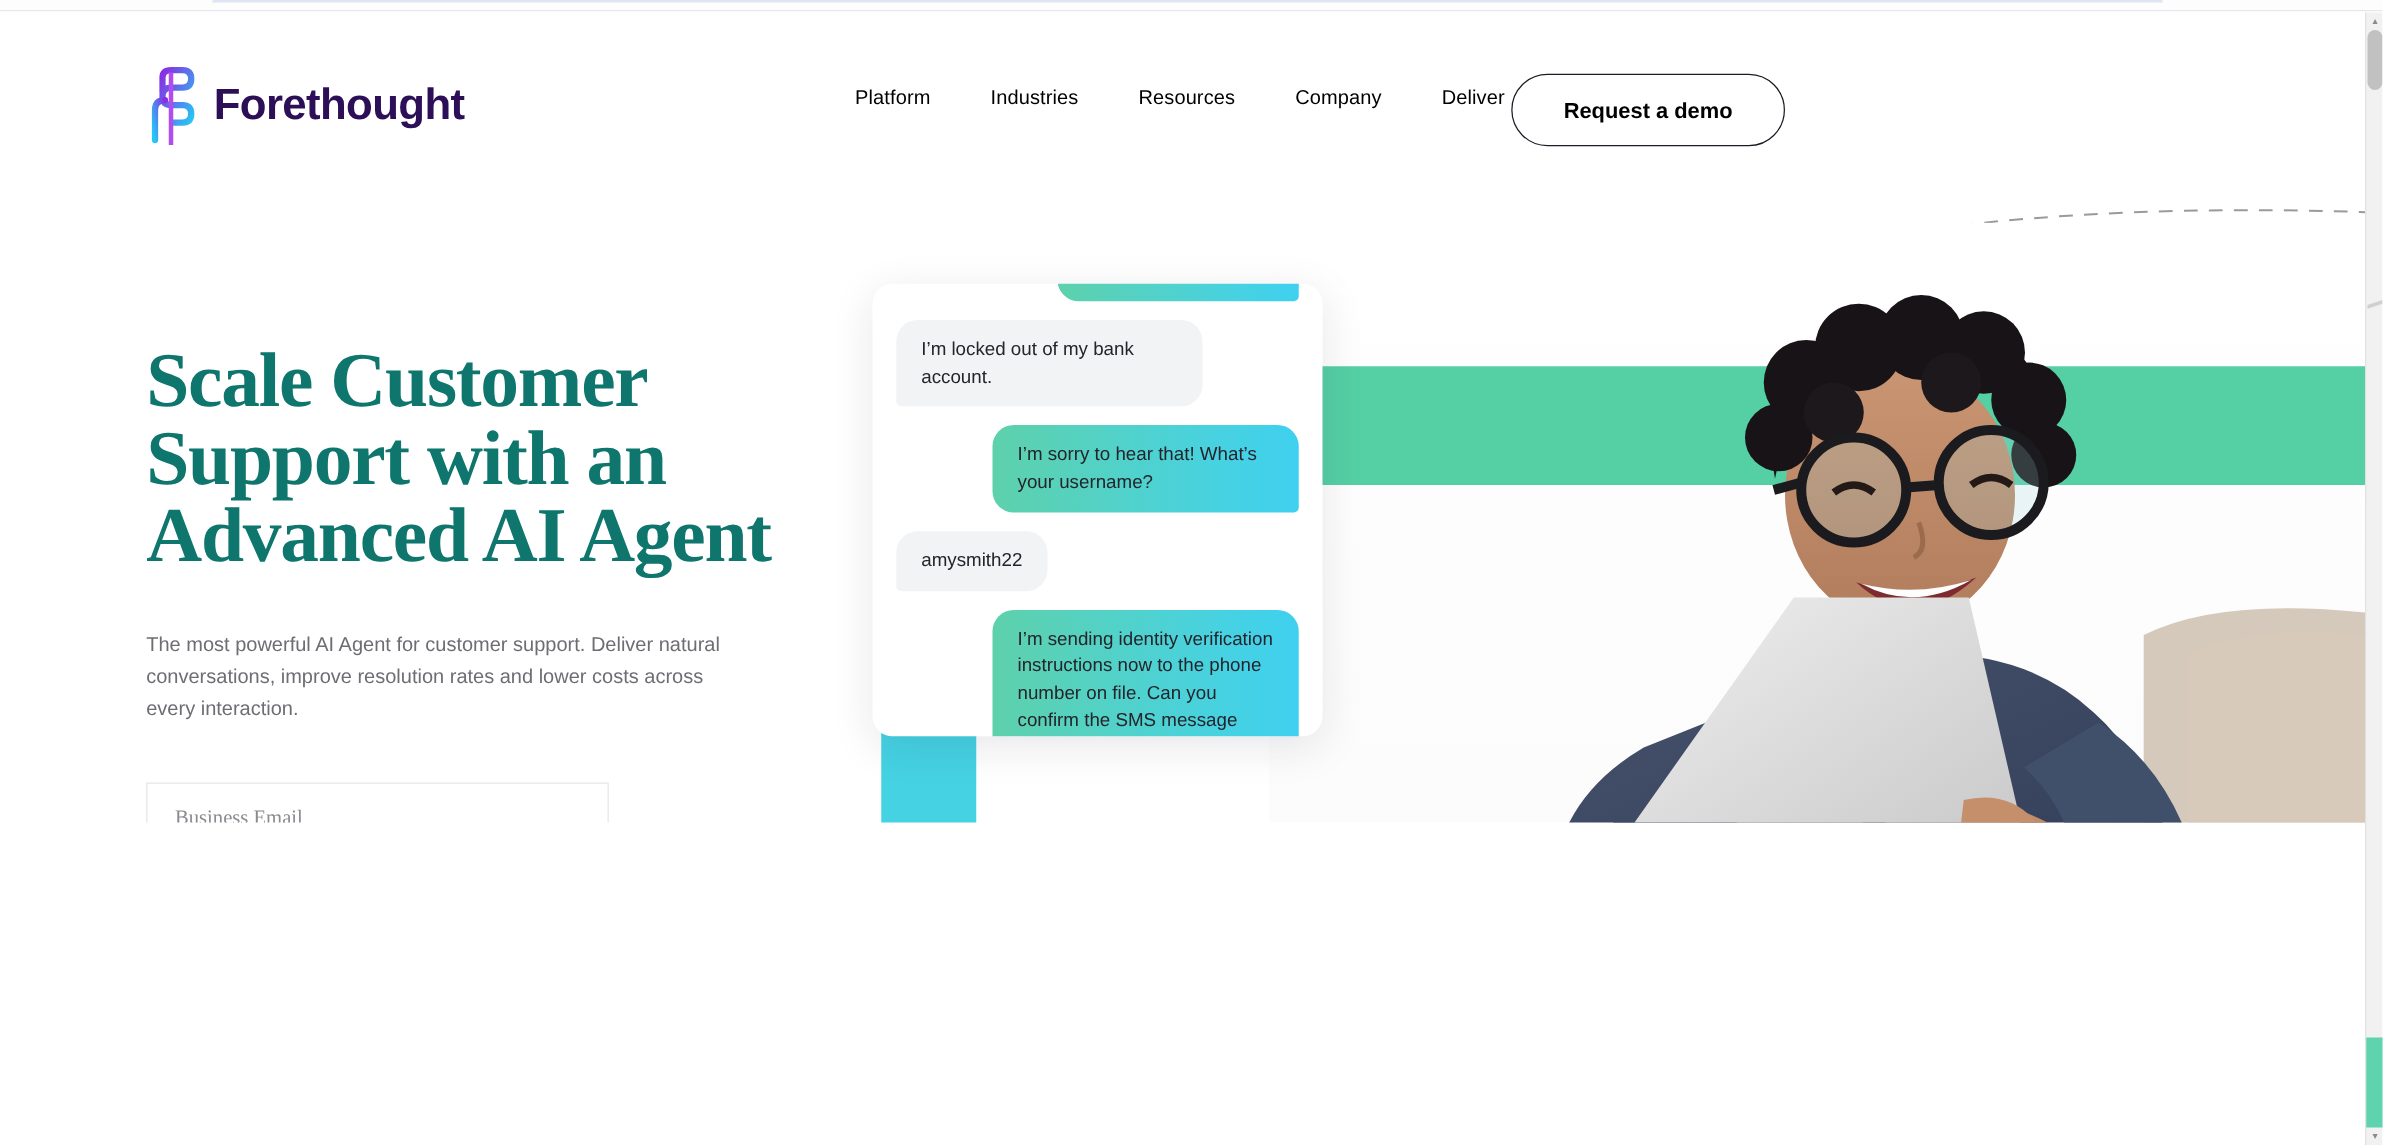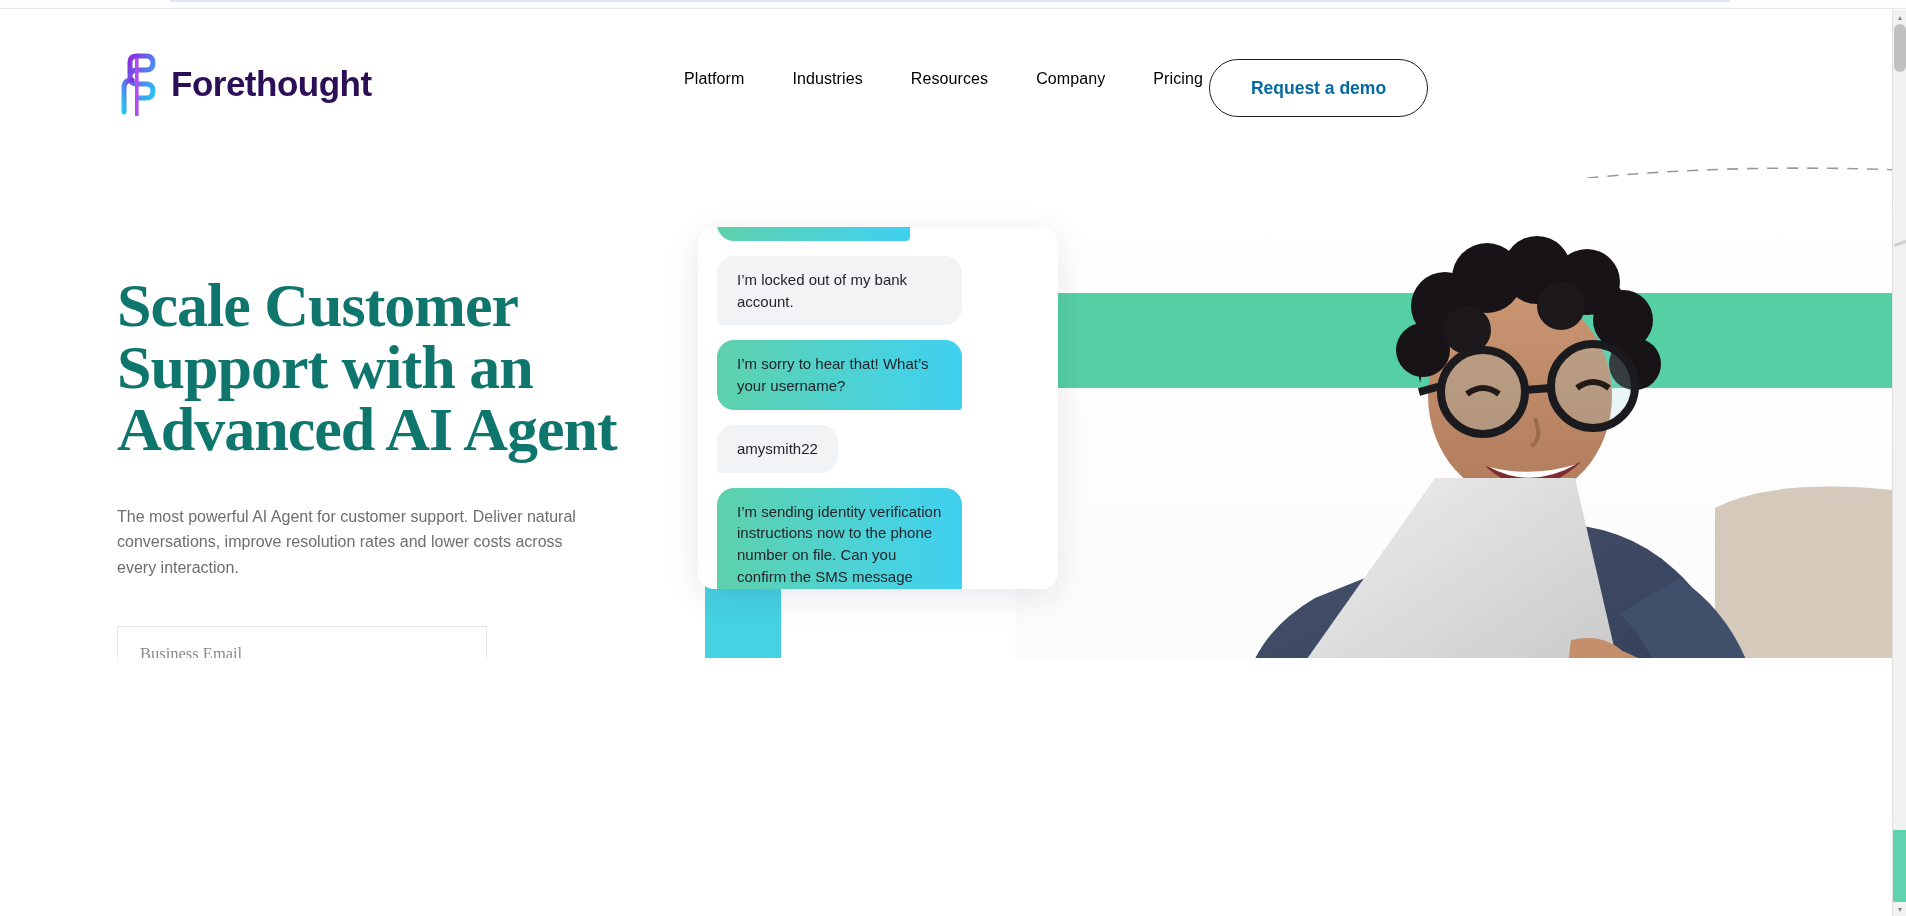--- a/index.html
+++ b/index.html
@@ -80,21 +80,21 @@
     display:flex; align-items:center; gap:0px;
   }
   .nav-item{
     font-size:16px; color:#000000; padding:0 24px;
     cursor:pointer; white-space:nowrap; letter-spacing:0.1px;
   }
   .demo-btn{
     position:absolute; left:1209px; top:49px;
     width:219px; height:58px;
     border:1.5px solid #1d1c26; border-radius:29px;
-    background:transparent; color:#0369a1;
+    background:transparent; color:#000000;
     font-size:17.5px; font-weight:700;
     display:flex; align-items:center; justify-content:center;
     cursor:pointer; font-family:"Liberation Sans", sans-serif;
   }
 
   
   .hero-left{ position:absolute; left:117px; top:264px; width:620px; z-index:30; }
   .hero-title{
     font-family:"Liberation Serif", serif;
     font-weight:700;
@@ -158,21 +158,21 @@
   
   .chat-card{
     position:absolute; left:698px; top:217px;
     width:360px; height:362px;
     background:#ffffff; border-radius:16px;
     box-shadow:0 8px 34px rgba(25,30,60,0.10);
     z-index:20; overflow:hidden;
   }
   .chat-scroll{ position:absolute; left:0; top:-34px; width:360px; padding:0 19px; }
   .msg-row{ display:flex; margin-bottom:15px; }
-  .msg-row.agent{ justify-content:flex-start; }
+  .msg-row.agent{ justify-content:flex-end; }
   .msg-row.user{ justify-content:flex-start; }
   .bubble{
     max-width:245px; padding:13px 20px;
     font-size:15px; line-height:1.45; color:#24242b;
     border-radius:17px;
   }
   .bubble.agent{
     background:linear-gradient(90deg,#5ed1ab 0%,#47d2e2 75%,#3fd0ef 100%);
     border-bottom-right-radius:4px;
   }
@@ -325,21 +325,21 @@
         <rect x="18" y="6" width="3.6" height="58" fill="#b14df0"></rect>
       </svg>
       <span class="logo-text">Forethought</span>
     </div>
 
     <nav class="main-nav">
       <span class="nav-item">Platform</span>
       <span class="nav-item">Industries</span>
       <span class="nav-item">Resources</span>
       <span class="nav-item">Company</span>
-      <span class="nav-item">Pricing</span>
+      <span class="nav-item">Deliver</span>
     </nav>
 
     <div class="demo-btn">Request a demo</div>
   </header>
 
   <section class="hero-left">
     <h1 class="hero-title">Scale Customer Support with an Advanced AI Agent</h1>
     <p class="hero-sub">The most powerful AI Agent for customer support. Deliver natural conversations, improve resolution rates and lower costs across every interaction.</p>
     <input class="email-field" type="text" placeholder="Business Email" style="">
     <div class="view-demo">View Demo</div>

